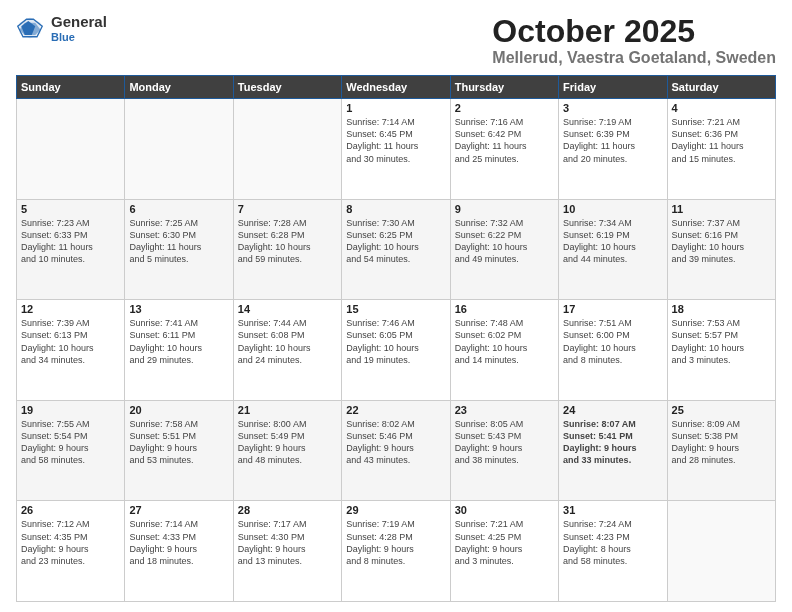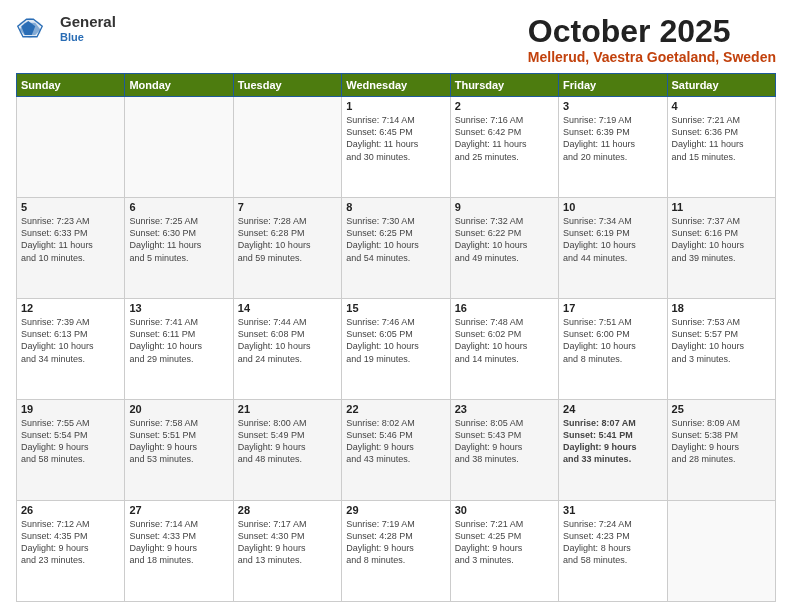--- a/index.html
+++ b/index.html
@@ -19,21 +19,21 @@
     }
     .header {
       display: flex;
       align-items: flex-start;
       justify-content: space-between;
       margin-bottom: 8px;
     }
     .logo {
       display: flex;
       align-items: center;
-      gap: 16px;
+      gap: 7px;
       justify-content: center;
     }
     .logo-text {
       display: flex;
       flex-direction: column;
       line-height: 1.1;
     }
     .logo-general {
       font-size: 15px;
       font-weight: bold;
@@ -51,33 +51,33 @@
     .title-block {
       text-align: left;
     }
     .month-title {
       font-size: 32px;
       font-weight: bold;
       color: #222;
       line-height: 1.1;
     }
     .location {
-      font-size: 14px;
-      color: #c2410c;
+      font-size: 16px;
+      color: #737373;
       font-weight: bold;
     }
     .calendar {
       flex: 1;
       border: 1px solid #ccc;
       border-collapse: collapse;
       width: 100%;
       table-layout: fixed;
     }
     .calendar th {
-      background: #4d7c0f;
+      background: #404040;
       color: #fff;
       font-size: 11px;
       font-weight: bold;
       padding: 5px 4px;
       text-align: left;
       border: 1px solid #1e5a9a;
     }
     .calendar td {
       border: 1px solid #ccc;
       vertical-align: top;

